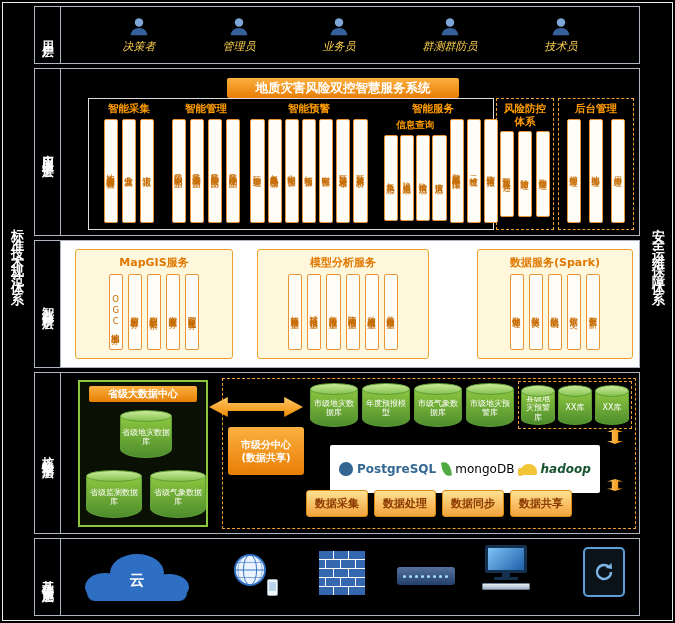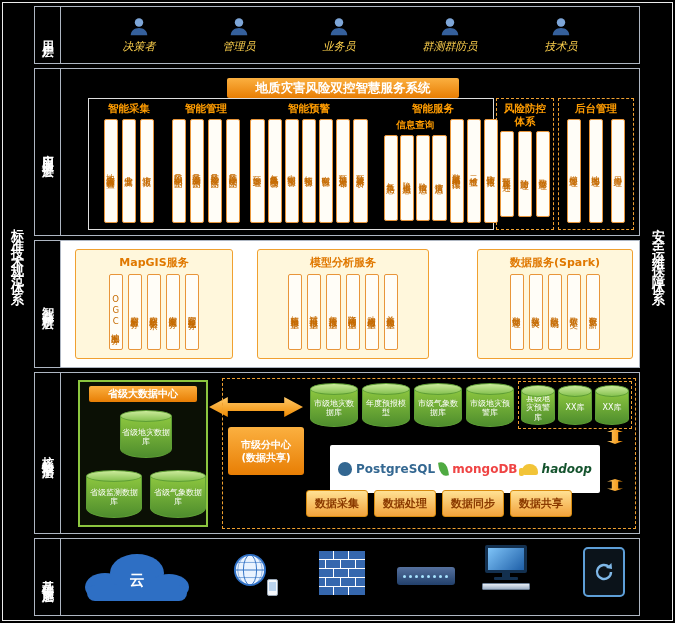--- a/index.html
+++ b/index.html
@@ -112,21 +112,21 @@
                  align-items:center; justify-content:center; line-height:1.3; text-align:center; }
   .city-dbs { position:absolute; left:249px; top:10px; display:flex; gap:4px; }
   .county-box { position:absolute; left:457px; top:8px; width:114px; height:48px;
                 border:1px dashed #f0a030; display:flex; gap:3px; padding:3px 2px; }
   .logos { position:absolute; left:269px; top:72px; width:270px; height:48px; background:#fff;
            border-radius:2px; display:flex; align-items:center; justify-content:space-around; padding:0 6px; }
   .logo { display:flex; align-items:center; gap:4px; }
   .pg-icon { width:14px; height:14px; border-radius:50% 50% 46% 46%; background:#336791; }
   .pg-text { color:#336791; font-weight:bold; font-size:12px; }
   .mongo-icon { width:9px; height:14px; background:#4faa41; border-radius:0 70% 0 70%; transform:rotate(-8deg); }
-  .mongo-text { color:#ef4444; font-weight:bold; font-size:12px;text-align:right; }
+  .mongo-text { color:#000000; font-weight:normal; font-size:12px;text-align:right; }
   .hadoop-icon { width:16px; height:11px; background:#f2c438; border-radius:7px 8px 2px 3px; position:relative; }
   .hadoop-icon::after { content:""; position:absolute; left:-3px; top:4px; width:5px; height:8px;
                         background:#f2c438; border-radius:2px; }
   .hadoop-text { color:#14532d; font-weight:bold; font-style:italic; font-size:12px; }
   .ops { position:absolute; left:245px; top:117px; display:flex; gap:6px; }
   .op { width:62px; height:27px; background:linear-gradient(180deg,#ffe194,#f2a33c); border:1px solid #d88c10;
         border-radius:3px; color:#8b3a00; font-weight:bold; font-size:11px;
         display:flex; align-items:center; justify-content:center; }
 
   

